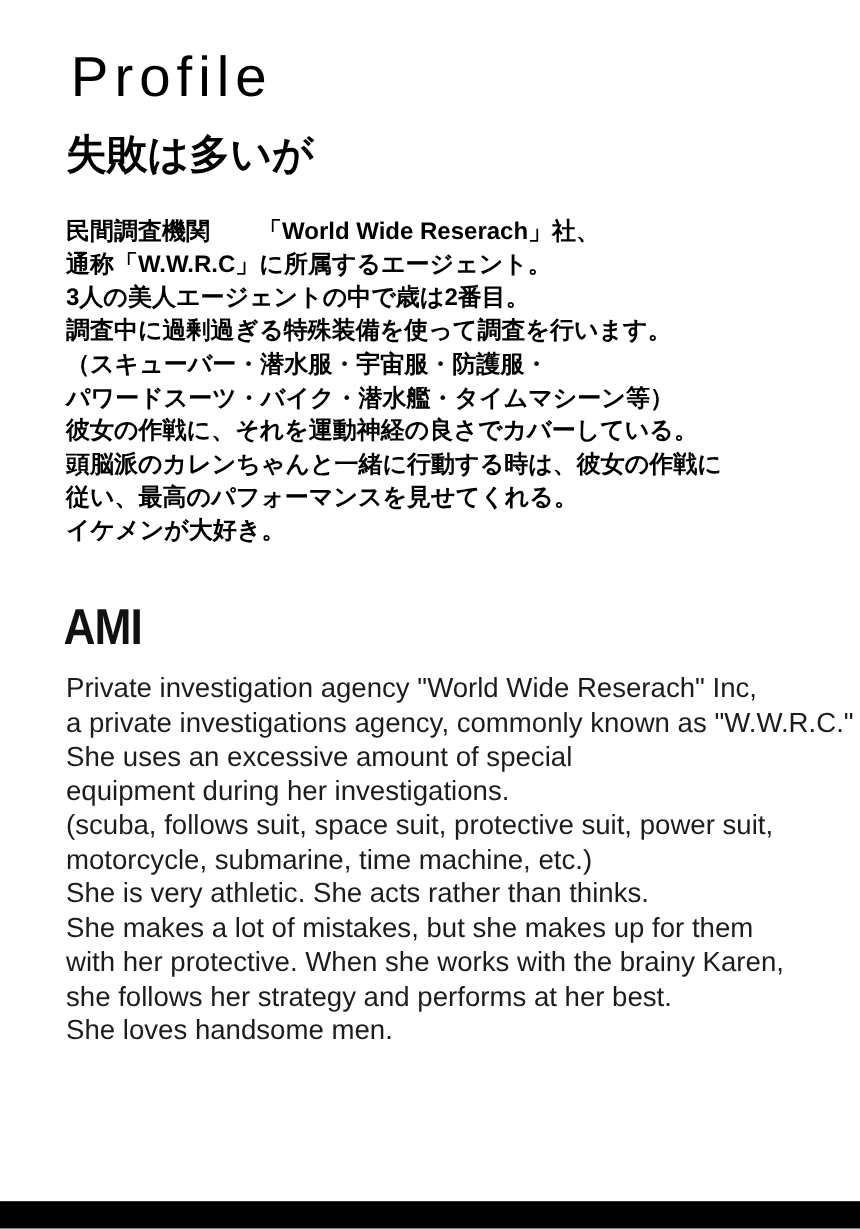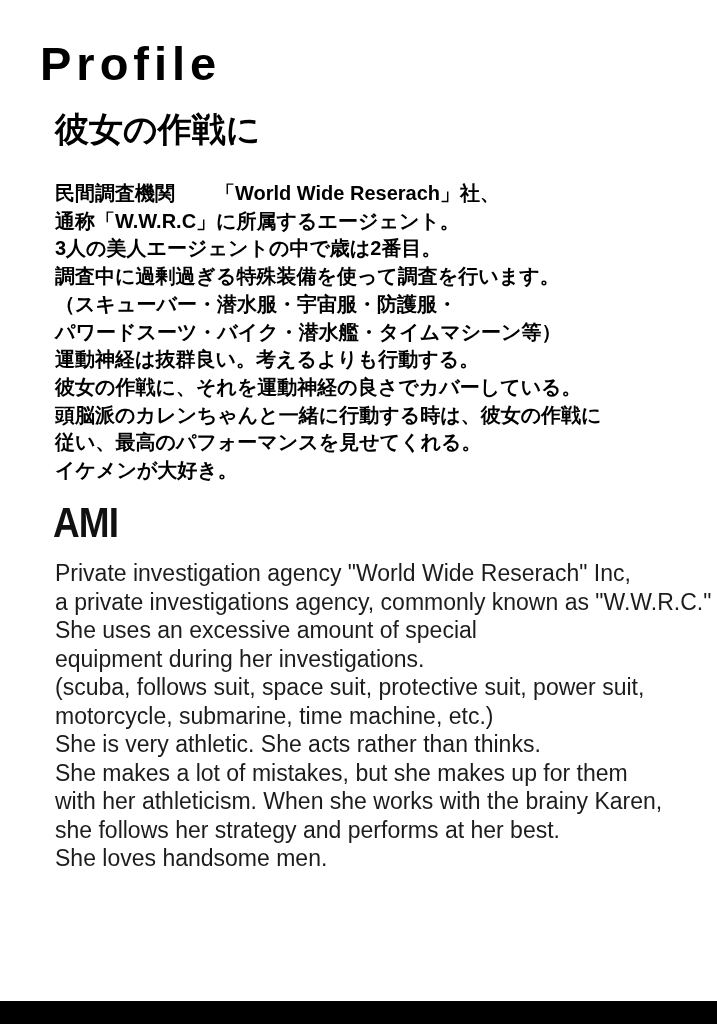--- a/index.html
+++ b/index.html
@@ -10,25 +10,25 @@
   .page {
     position: relative;
     width: 717px;
     height: 1024px;
     background: #ffffff;
     overflow: hidden;
     font-family: "Liberation Sans", sans-serif;
   }
   .page-title {
     position: absolute;
-    left: 40px;
+    left: 59px;
     top: 40px;
     font-size: 47px;
     line-height: 1.0;
-    font-weight: 700;
+    font-weight: 400;
     letter-spacing: 5px;
     color: #000000;
   }
   .jp-name {
     position: absolute;
     left: 55px;
     top: 112px;
     font-size: 34px;
     line-height: 1.0;
     font-weight: 900;
@@ -77,47 +77,46 @@
     height: 23px;
   }
 </style>
 </head>
 <body>
 
 <div class="page" style="background: rgb(255, 255, 255);">
 
   <div class="page-title" style="color: rgb(0, 0, 0);">Profile</div>
 
-  <div class="jp-name" style="color: rgb(0, 0, 0);">彼女の作戦に</div>
+  <div class="jp-name" style="color: rgb(0, 0, 0);">失敗は多いが</div>
 
   <div class="jp-paragraph" style="color: rgb(0, 0, 0);">
     <div>民間調査機関　　「World Wide Reserach」社、</div>
     <div>通称「W.W.R.C」に所属するエージェント。</div>
     <div>3人の美人エージェントの中で歳は2番目。</div>
     <div>調査中に過剰過ぎる特殊装備を使って調査を行います。</div>
     <div>（スキューバー・潜水服・宇宙服・防護服・</div>
     <div>パワードスーツ・バイク・潜水艦・タイムマシーン等）</div>
-    <div>運動神経は抜群良い。考えるよりも行動する。</div>
     <div>彼女の作戦に、それを運動神経の良さでカバーしている。</div>
     <div>頭脳派のカレンちゃんと一緒に行動する時は、彼女の作戦に</div>
     <div>従い、最高のパフォーマンスを見せてくれる。</div>
     <div>イケメンが大好き。</div>
   </div>
 
   <div class="en-name">AMI</div>
 
   <div class="en-paragraph" style="color: rgb(28, 28, 28);">
     <div>Private investigation agency "World Wide Reserach" Inc,</div>
     <div>a private investigations agency, commonly known as "W.W.R.C."</div>
     <div>She uses an excessive amount of special</div>
     <div>equipment during her investigations.</div>
     <div>(scuba, follows suit, space suit, protective suit, power suit,</div>
     <div>motorcycle, submarine, time machine, etc.)</div>
     <div>She is very athletic. She acts rather than thinks.</div>
     <div>She makes a lot of mistakes, but she makes up for them</div>
-    <div>with her athleticism. When she works with the brainy Karen,</div>
+    <div>with her protective. When she works with the brainy Karen,</div>
     <div>she follows her strategy and performs at her best.</div>
     <div>She loves handsome men.</div>
   </div>
 
   <div class="bottom-bar" style="background: rgb(0, 0, 0);"></div>
 
 </div>
 
 </body></html>

